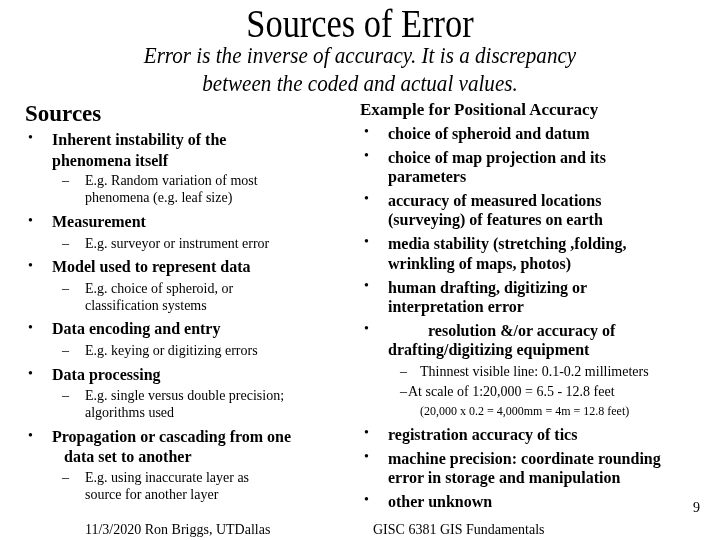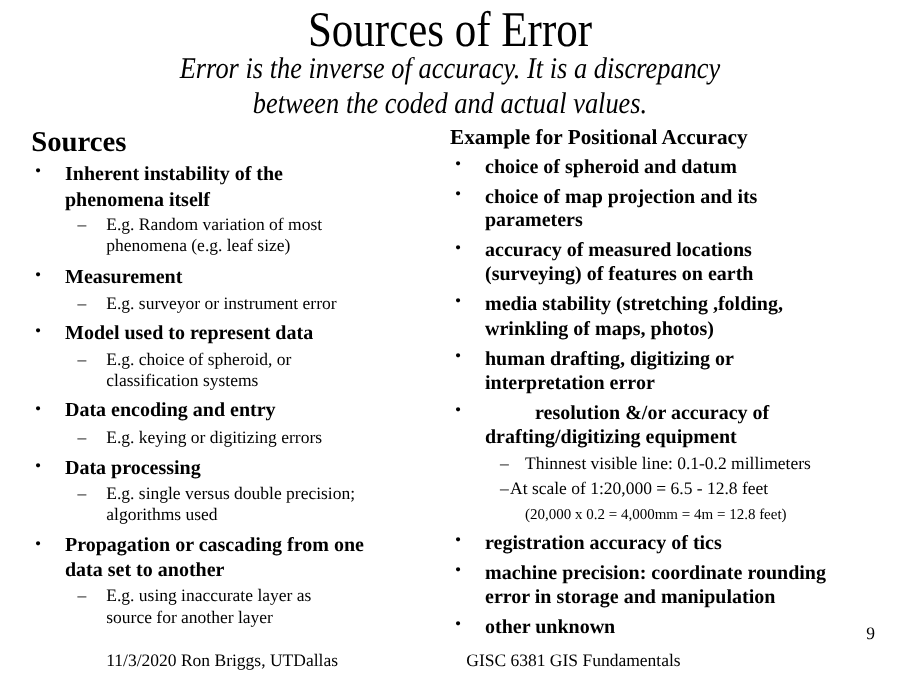--- a/index.html
+++ b/index.html
@@ -52,21 +52,21 @@
     <div class="abs b2" style="left:85px;top:343px;">E.g. keying or digitizing errors</div>
 
     <div class="abs bullet" style="left:28px;top:366px;">•</div>
     <div class="abs b1" style="left:52px;top:364px;">Data processing</div>
     <div class="abs dash" style="left:62px;top:388px;">–</div>
     <div class="abs b2" style="left:85px;top:388px;">E.g. single versus double precision;</div>
     <div class="abs b2" style="left:85px;top:405px;">algorithms used</div>
 
     <div class="abs bullet" style="left:28px;top:428px;">•</div>
     <div class="abs b1" style="left:52px;top:426px;">Propagation or cascading from one</div>
-    <div class="abs b1" style="left:52px;top:446px;">data set to another</div>
+    <div class="abs b1" style="left:64px;top:446px;">data set to another</div>
     <div class="abs dash" style="left:62px;top:470px;">–</div>
     <div class="abs b2" style="left:85px;top:470px;">E.g. using inaccurate layer as</div>
     <div class="abs b2" style="left:85px;top:487px;">source for another layer</div>
   </div>
 
   <div>
     <div class="abs rheading" style="left:360px;top:100px;">Example for Positional Accuracy</div>
 
     <div class="abs bullet" style="left:364px;top:124px;">•</div>
     <div class="abs b1" style="left:388px;top:123px;">choice of spheroid and datum</div>

